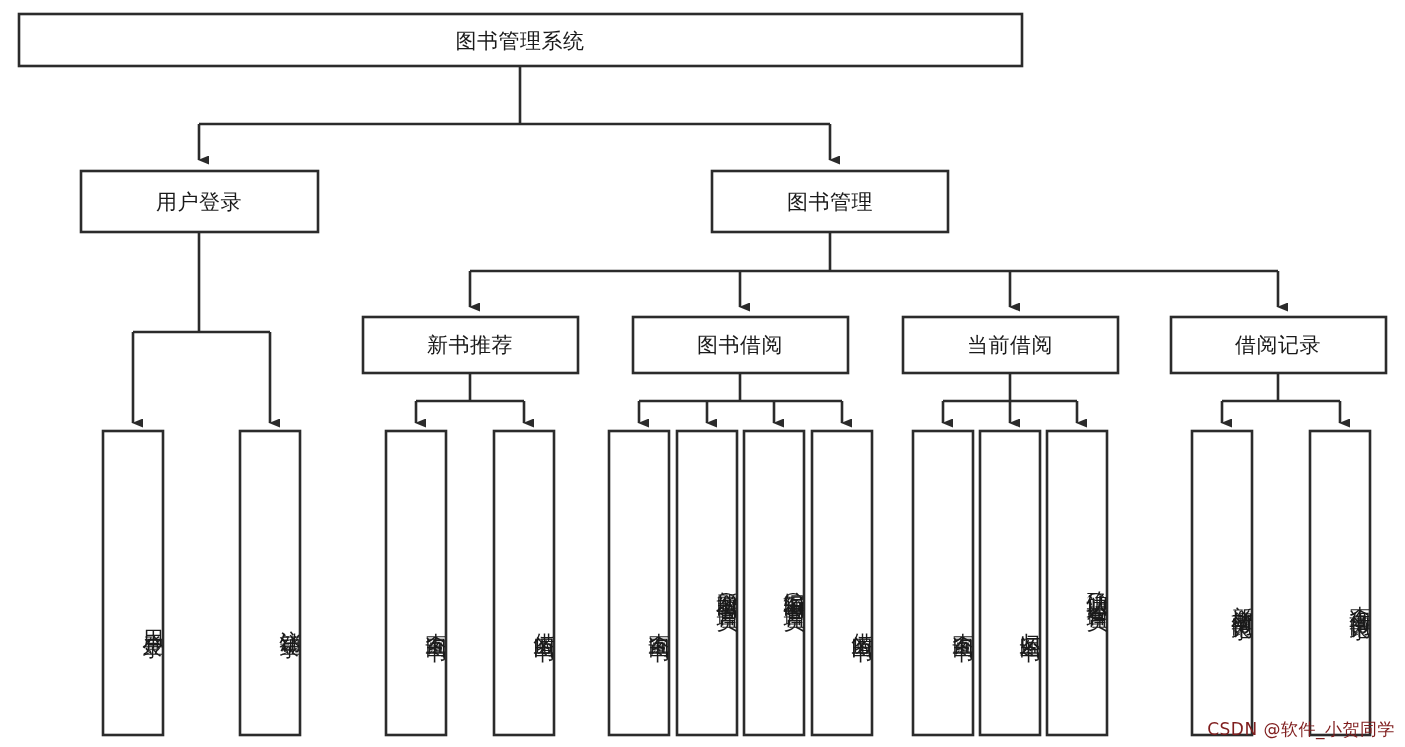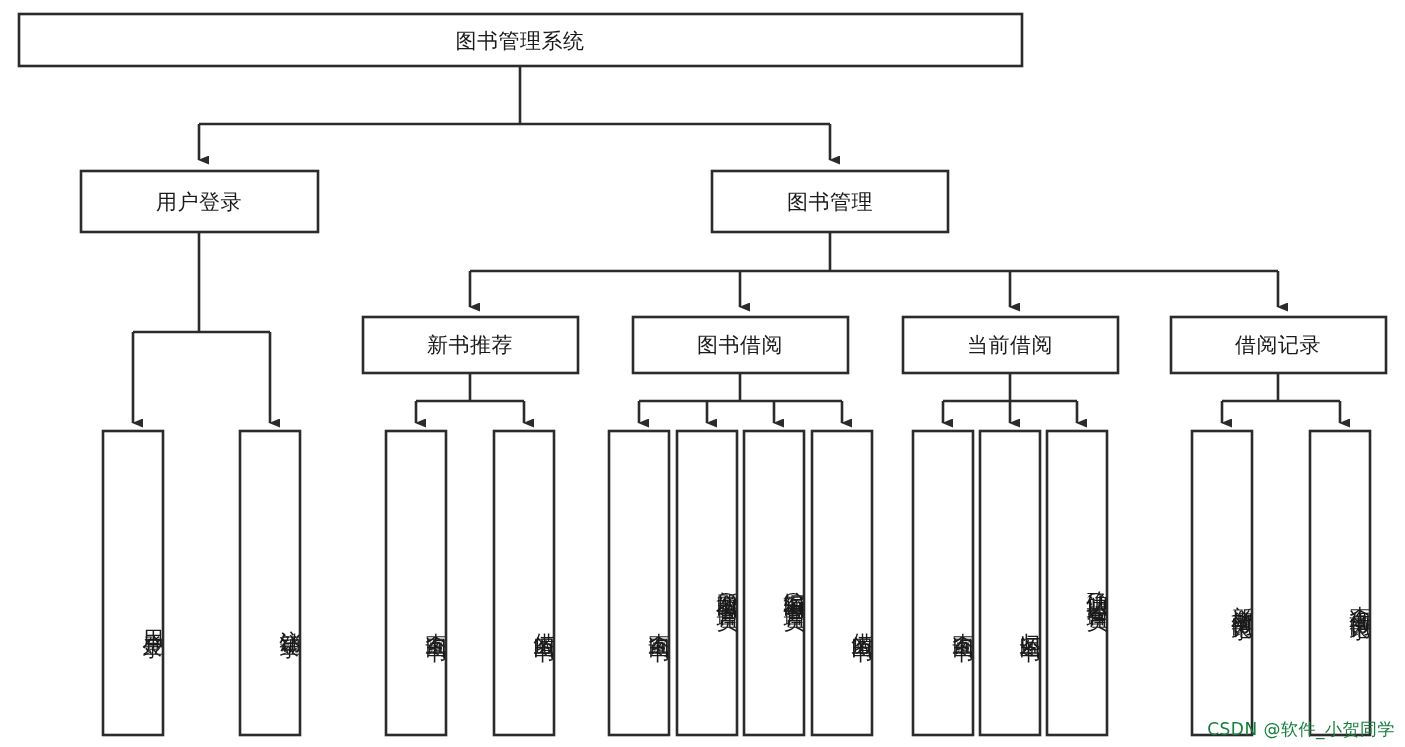--- a/index.html
+++ b/index.html
@@ -65,21 +65,21 @@
     align-items: flex-start;
     justify-content: center;
     pointer-events: none;
   }
   .watermark {
     position: absolute;
     right: 10px;
     bottom: 6px;
     font-family: "DejaVu Sans", "Liberation Sans", sans-serif;
     font-size: 17px;
-    color: #15803d;
+    color: #7f1d1d;
     letter-spacing: 0.5px;
     white-space: nowrap;
     margin-top: 41px;
   }
 </style>
 </head>
 <body>
 
 <div id="diagram-root">
 

